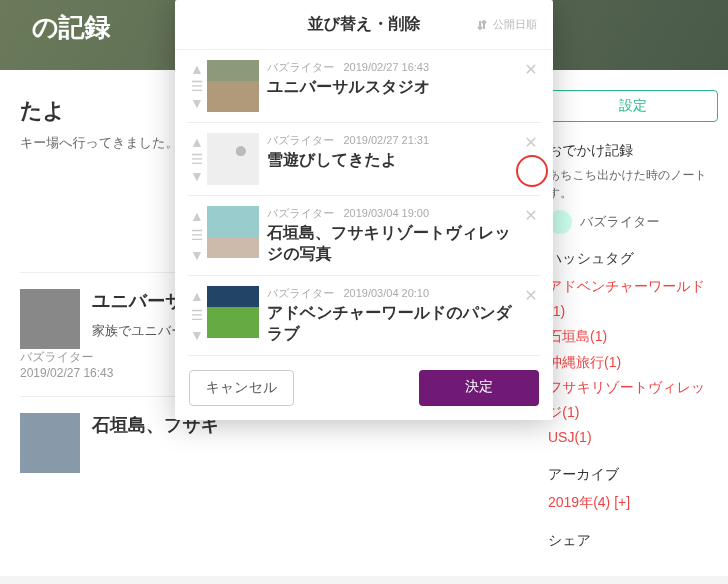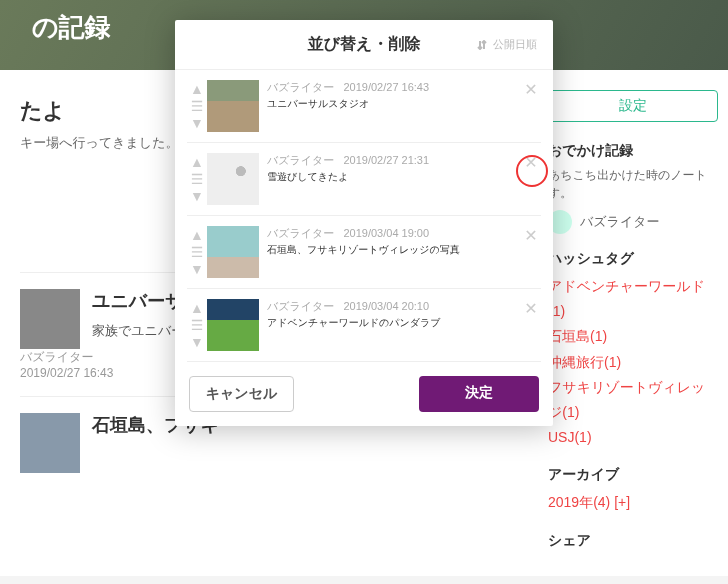--- a/index.html
+++ b/index.html
@@ -2,51 +2,51 @@
 <html><head>
 <meta charset="utf-8">
 <style>
 *{box-sizing:border-box;margin:0;padding:0;}
 body{font-family:"Hiragino Sans","Meiryo",sans-serif;background:#f4f4f4;color:#333;width:728px;height:584px;overflow:hidden;position:relative;}
 .bg-header{height:70px;background:linear-gradient(120deg,#6a7a5a,#4a5a4a);color:#fff;font-size:26px;font-weight:bold;padding:10px 32px;}
 .bg-content{display:flex;background:#fff;align-items:flex-end;}
 .bg-main{flex:1;padding:20px;min-height:500px;}
 .bg-side{width:190px;padding:20px 10px;}
 .set-btn{border:1px solid #2bb88d;color:#2bb88d;border-radius:4px;padding:6px 0;text-align:center;margin-bottom:20px;font-size:14px;width:100%;}
-.side-h{font-weight:bold;font-size:14px;margin:16px 0 6px;}
+.side-h{font-weight:normal;font-size:14px;margin:16px 0 6px;}
 .side-desc{font-size:12px;color:#666;line-height:1.5;}
 .side-link{font-size:14px;color:#ef4444;line-height:1.8;}
 .author-row{display:flex;align-items:center;gap:8px;font-size:13px;color:#666;margin:8px 0 10px;}
 .avatar{width:24px;height:24px;border-radius:50%;background:#cfe;}
 .bg-post{border-top:1px solid #eee;padding:16px 0;}
 .bg-post h3{font-size:18px;margin-bottom:8px;}
 .bg-post p{font-size:13px;color:#555;line-height:1.6;}
 .bg-post .meta{font-size:12px;color:#999;margin-top:8px;}
 .bg-thumb{width:60px;height:60px;background:#888;float:left;margin-right:12px;}
 
-.overlay{position:absolute;inset:0;background:rgba(0,0,0,0);display:flex;justify-content:center;align-items:flex-start;padding-top:20px;}
+.overlay{position:absolute;inset:0;background:rgba(0,0,0,0);display:flex;justify-content:center;align-items:flex-start;}
 .modal{width:378px;background:#fff;border-radius:2px;box-shadow:0 4px 30px rgba(0,0,0,.25);display:flex;flex-direction:column;max-height:560px;}
 .modal-head{padding:14px 16px;border-bottom:1px solid #eee;display:flex;align-items:center;}
 .modal-title{flex:1;text-align:center;font-size:16px;font-weight:bold;}
 .sort-btn{font-size:11px;color:#bbb;display:flex;align-items:center;gap:6px;}
 .sort-btn svg{width:10px;height:10px;stroke:#bbb;fill:none;stroke-width:2;}
 .modal-body{flex:1;overflow:auto;padding:0 12px;}
 .item{display:flex;border-bottom:1px solid #eee;padding:10px 0;position:relative;}
 .handles{width:20px;display:flex;flex-direction:column;align-items:center;justify-content:space-around;color:#ccc;font-size:14px;}
 .handles span{cursor:pointer;line-height:1;}
 .thumb{width:52px;height:52px;background:#ddd;flex-shrink:0;margin-right:8px;background-size:cover;background-position:center;}
 .t1{background:linear-gradient(#8a9a7a 40%,#b09a7a 40%);}
 .t2{background:radial-gradient(circle at 65% 35%,#bbb 0 10%,#eee 11%);}
 .t3{background:linear-gradient(#9cc 60%,#cba 60%);}
 .t4{background:linear-gradient(#246 40%,#6a4 40%);}
 .item-body{flex:1;min-width:0;}
 .item-meta{font-size:11px;color:#aaa;margin-bottom:2px;}
-.item-title{font-size:10px;font-weight:normal;color:#333;}
+.item-title{font-size:16px;font-weight:bold;color:#333;}
 .item-close{width:20px;color:#ccc;font-size:16px;text-align:center;cursor:pointer;}
-.modal-foot{padding:14px;display:flex;gap:26px;font-weight:bold;}
+.modal-foot{padding:14px;display:flex;gap:26px;}
 .btn{flex:0 0 auto;border-radius:4px;padding:8px 0;font-size:14px;text-align:center;cursor:pointer;width:105px;}
 .btn-cancel{border:1px solid #ccc;color:#555;background:#fff;}
 .btn-ok{background:#701a75;color:#fff;margin-left:auto;width:120px;}
 .redcircle{position:absolute;width:32px;height:32px;border:2px solid #e33;border-radius:50%;pointer-events:none;}
 </style>
 </head>
 <body>
 
 <div class="bg-header">
   <span>の記録</span>

